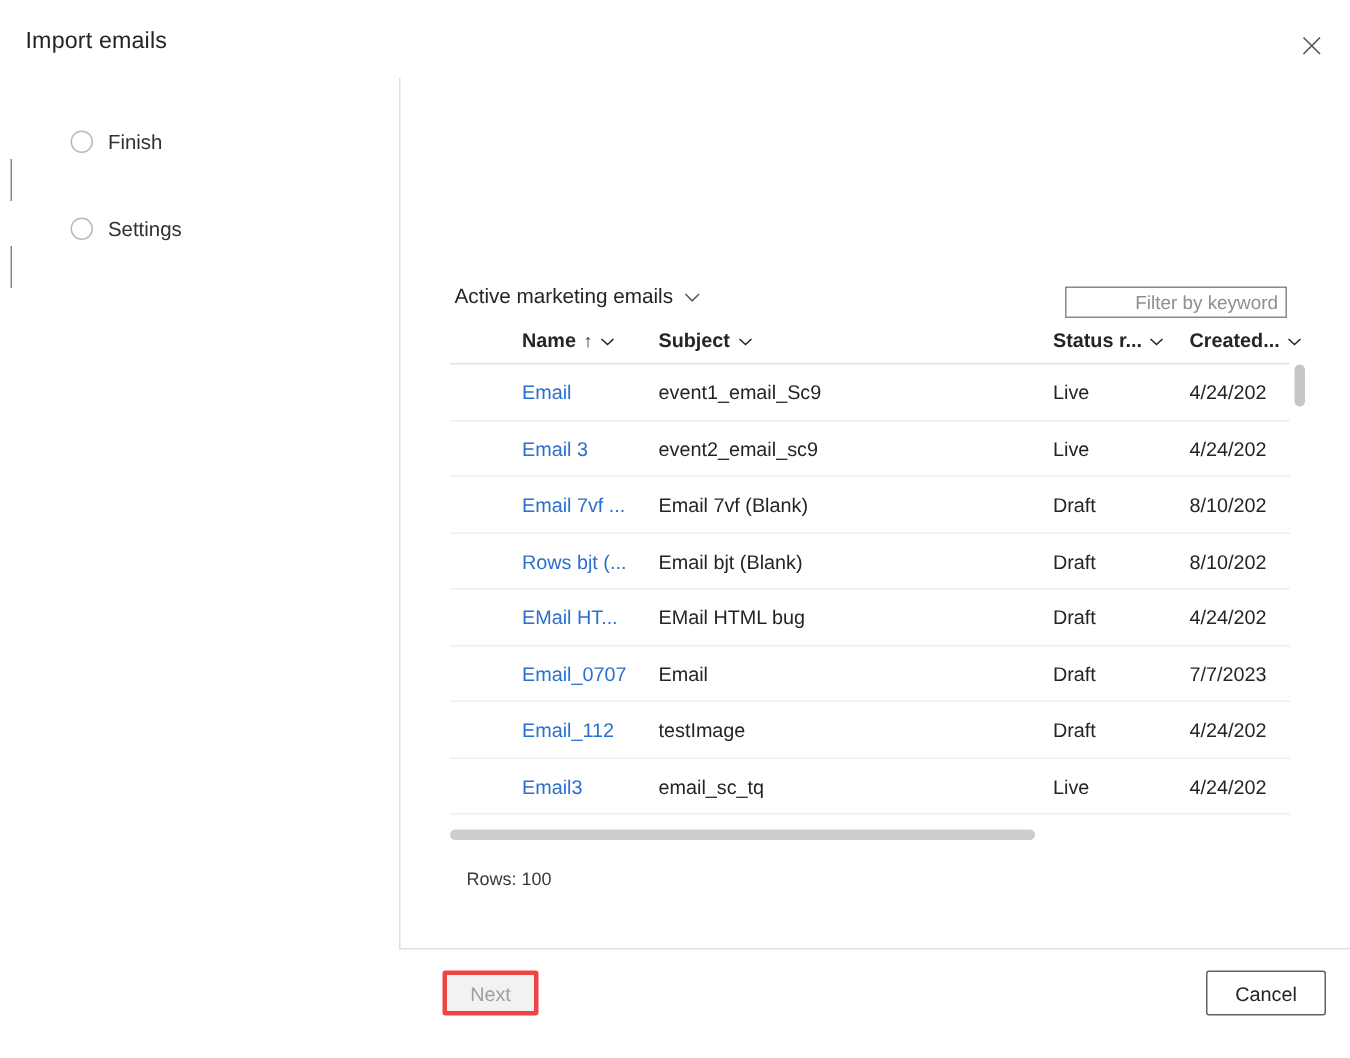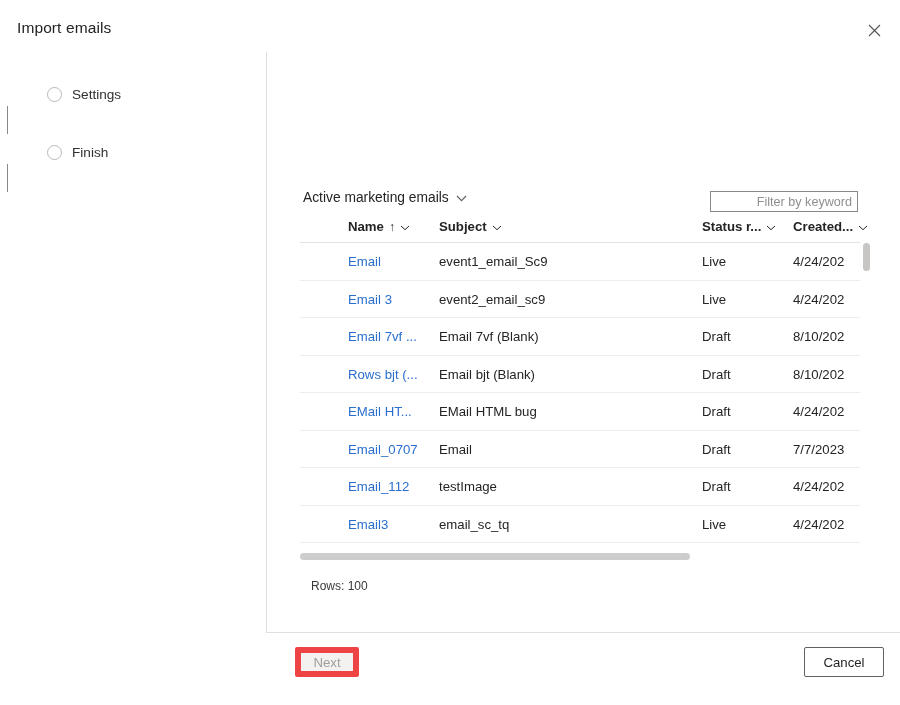--- a/index.html
+++ b/index.html
@@ -291,21 +291,21 @@
     font-family: inherit;
     font-size: 13.2px;
     border-radius: 2px;
     cursor: pointer;
   }
   .btn-next {
     left: 29px;
     top: 14px;
     width: 64px;
     background: #f3f2f1;
-    border: 6px solid #ef4444;
+    border: 3px solid #ef4444;
     color: #a19f9d;
     cursor: default;
   }
   .btn-cancel {
     right: 16px;
     top: 14px;
     width: 80px;
     background: #ffffff;
     border: 1px solid #616161;
     color: #242424;
@@ -325,25 +325,25 @@
         </svg>
       </span>
     </button>
   </div>
 
   <div class="v-divider"></div>
 
   <div class="stepper">
     <div class="step">
       <span class="step-marker inactive"></span>
-      <span class="step-label inactive">Settings</span>
+      <span class="step-label inactive">Finish</span>
     </div>
     <div class="step">
       <span class="step-marker inactive"></span>
-      <span class="step-label inactive">Finish</span>
+      <span class="step-label inactive">Settings</span>
     </div>
   </div>
   <div class="step-connector conn-1"></div>
   <div class="step-connector conn-2"></div>
 
 
   <div class="toolbar">
     <button class="view-selector">
       <span>Active marketing emails</span>
       <span class="chev">

